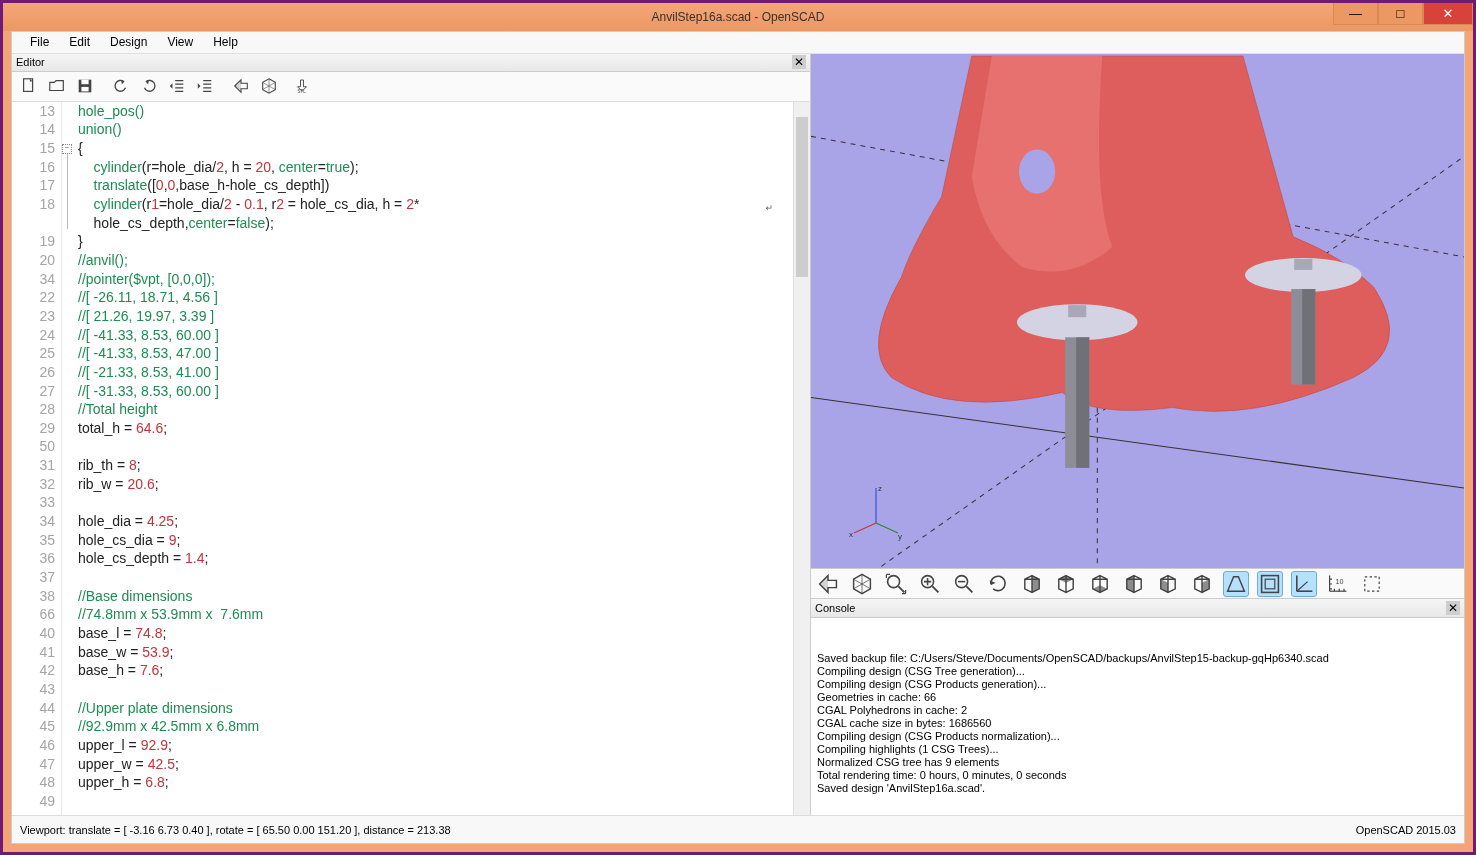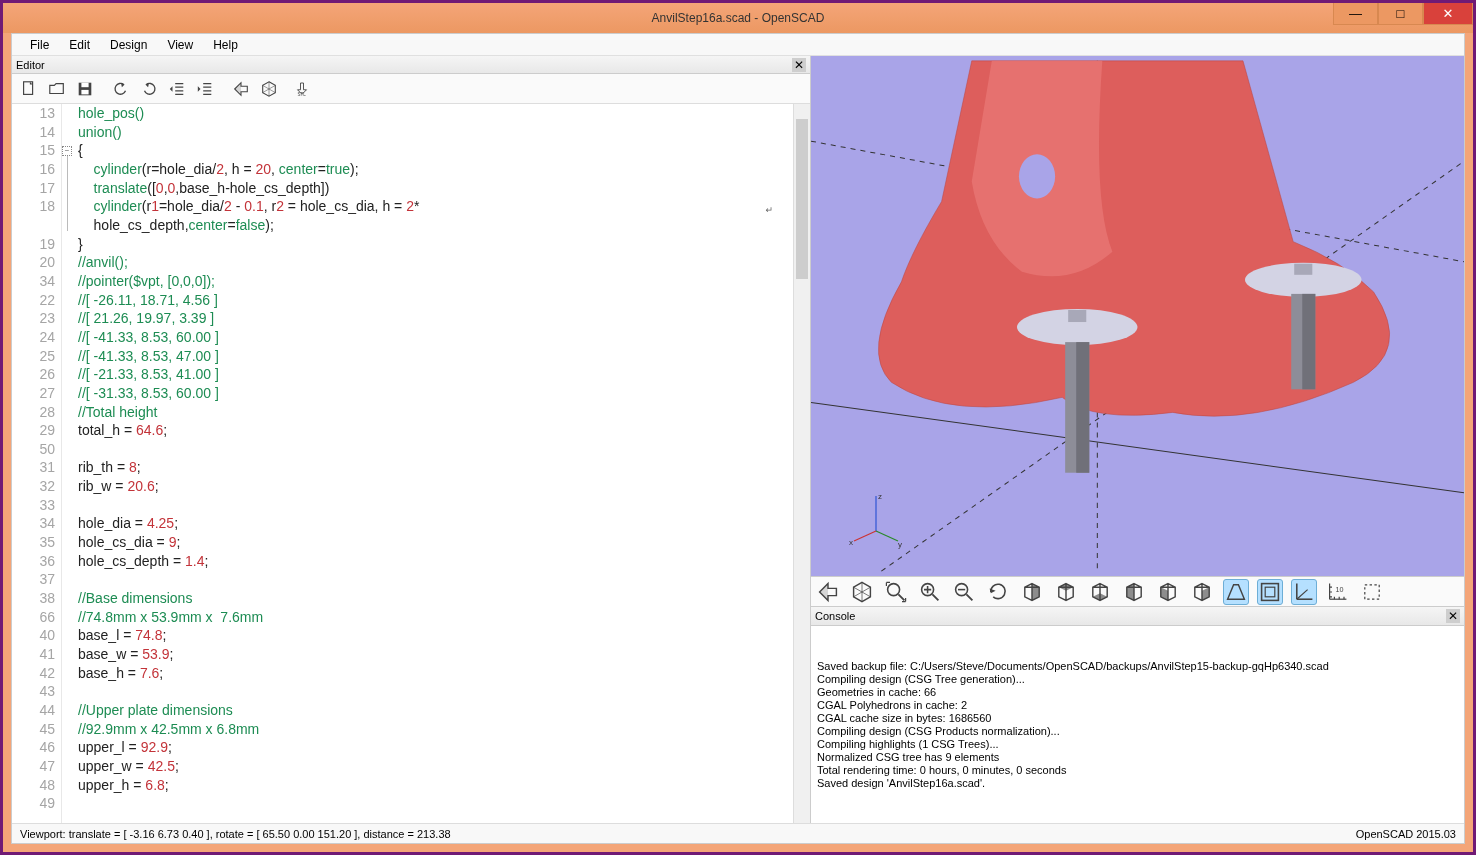--- a/index.html
+++ b/index.html
@@ -37,21 +37,21 @@
 .thumb { position: absolute; left: 2px; right: 2px; top: 15px; height: 160px; background: #cdcdcd; }
 .arrowwrap { position: absolute; right: 20px; top: 97px; font-size: 9px; color: #666; }
 
 .right-pane { flex: 1; display: flex; flex-direction: column; }
 .viewport { flex: 1; background: #a9a4e8; position: relative; overflow: hidden; }
 .vp-toolbar { height: 30px; background: #fafafa; border-top: 1px solid #ccc; display: flex; align-items: center; padding: 0 4px; gap: 8px; text-decoration: underline; }
 .vp-btn { width: 26px; height: 26px; display: flex; align-items: center; justify-content: center; border-radius: 3px; border: 1px solid transparent; }
 .vp-btn.active { background: #b5e0ff; border: 1px solid #6daed6; }
 .console-header { height: 20px; background: linear-gradient(to bottom, #f5f5f5, #e8e8e8); border-top: 1px solid #ccc; border-bottom: 1px solid #ccc; display: flex; align-items: center; justify-content: space-between; padding: 0 4px; font-size: 11px; }
 .console-body { height: 165px; overflow: auto; font-size: 11px; padding: 2px 6px; line-height: 13px; background: #fff; margin-top: 32px; }
-.statusbar { height: 20px; background: #f8f8f8; border-top: 1px solid #ddd; display: flex; align-items: center; justify-content: space-between; padding: 0 8px; font-size: 11px; }
+.statusbar { height: 28px; background: #f8f8f8; border-top: 1px solid #ddd; display: flex; align-items: center; justify-content: space-between; padding: 0 8px; font-size: 11px; }
 .axes { position: absolute; left: 35px; bottom: 25px; width: 60px; height: 60px; }
 </style>
 </head>
 <body>
 
 <div class="window">
   <div class="titlebar">
     <span class="titlebar-text">AnvilStep16a.scad - OpenSCAD</span>
     <div class="win-controls">
       <div class="win-btn">—</div>
@@ -329,20 +329,21 @@
               </svg>
             </div>
           </div>
         <div class="console-header">
           <span>Console</span>
           <span class="close-x">✕</span>
         </div>
         <div class="console-body" id="console-body">
             <div>Saved backup file: C:/Users/Steve/Documents/OpenSCAD/backups/AnvilStep15-backup-gqHp6340.scad</div>
             <div>Compiling design (CSG Tree generation)...</div>
+            <div>Compiling design (CSG Products generation)...</div>
             <div>Geometries in cache: 66</div>
             <div>CGAL Polyhedrons in cache: 2</div>
             <div>CGAL cache size in bytes: 1686560</div>
             <div>Compiling design (CSG Products normalization)...</div>
             <div>Compiling highlights (1 CSG Trees)...</div>
             <div>Normalized CSG tree has 9 elements</div>
             <div>Total rendering time: 0 hours, 0 minutes, 0 seconds</div>
             <div>Saved design 'AnvilStep16a.scad'.</div>
           </div>
       </div>

